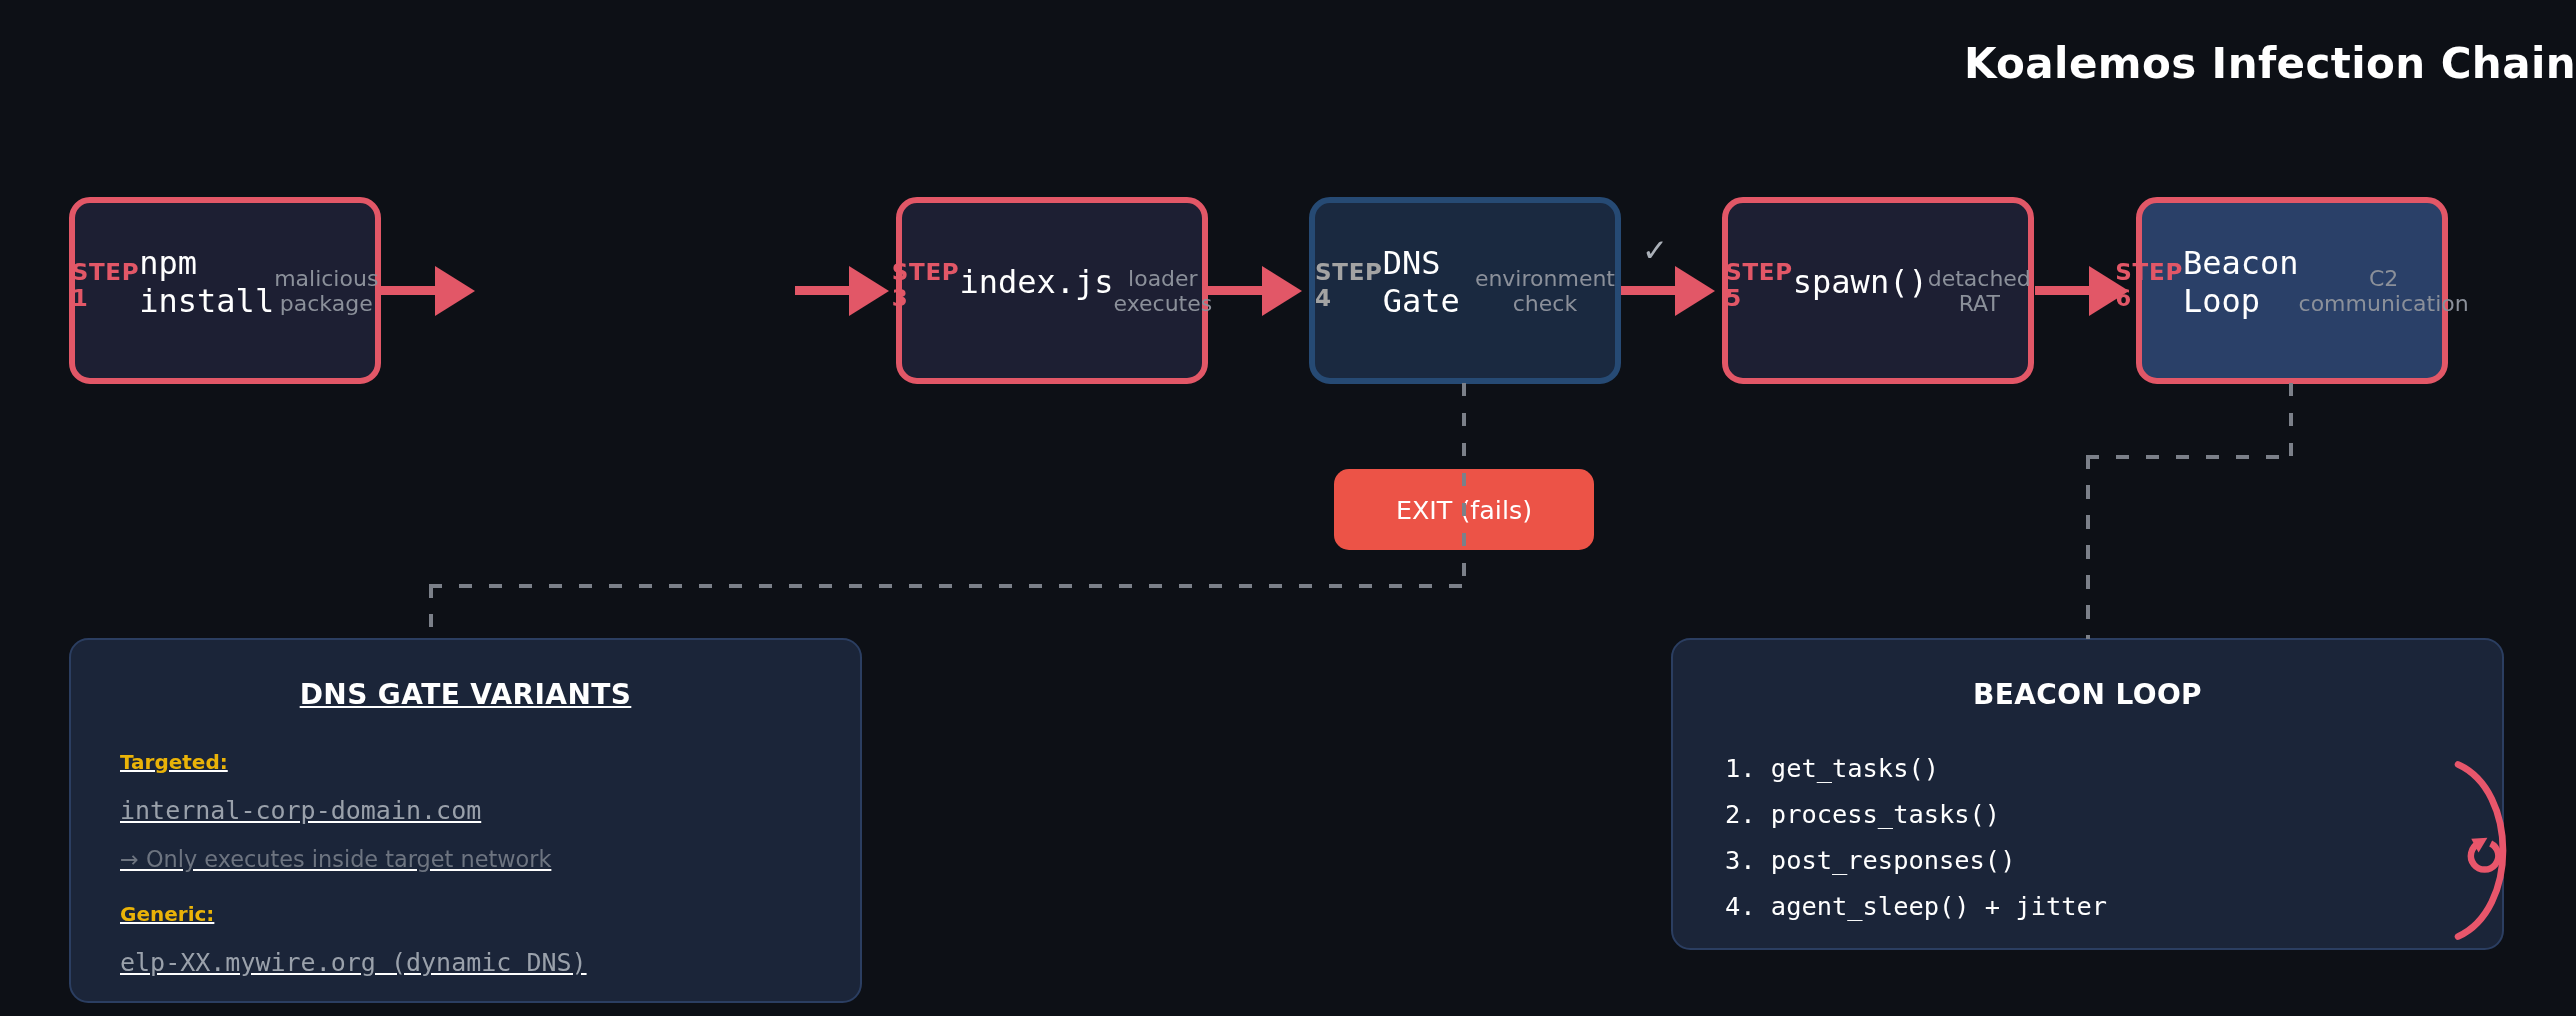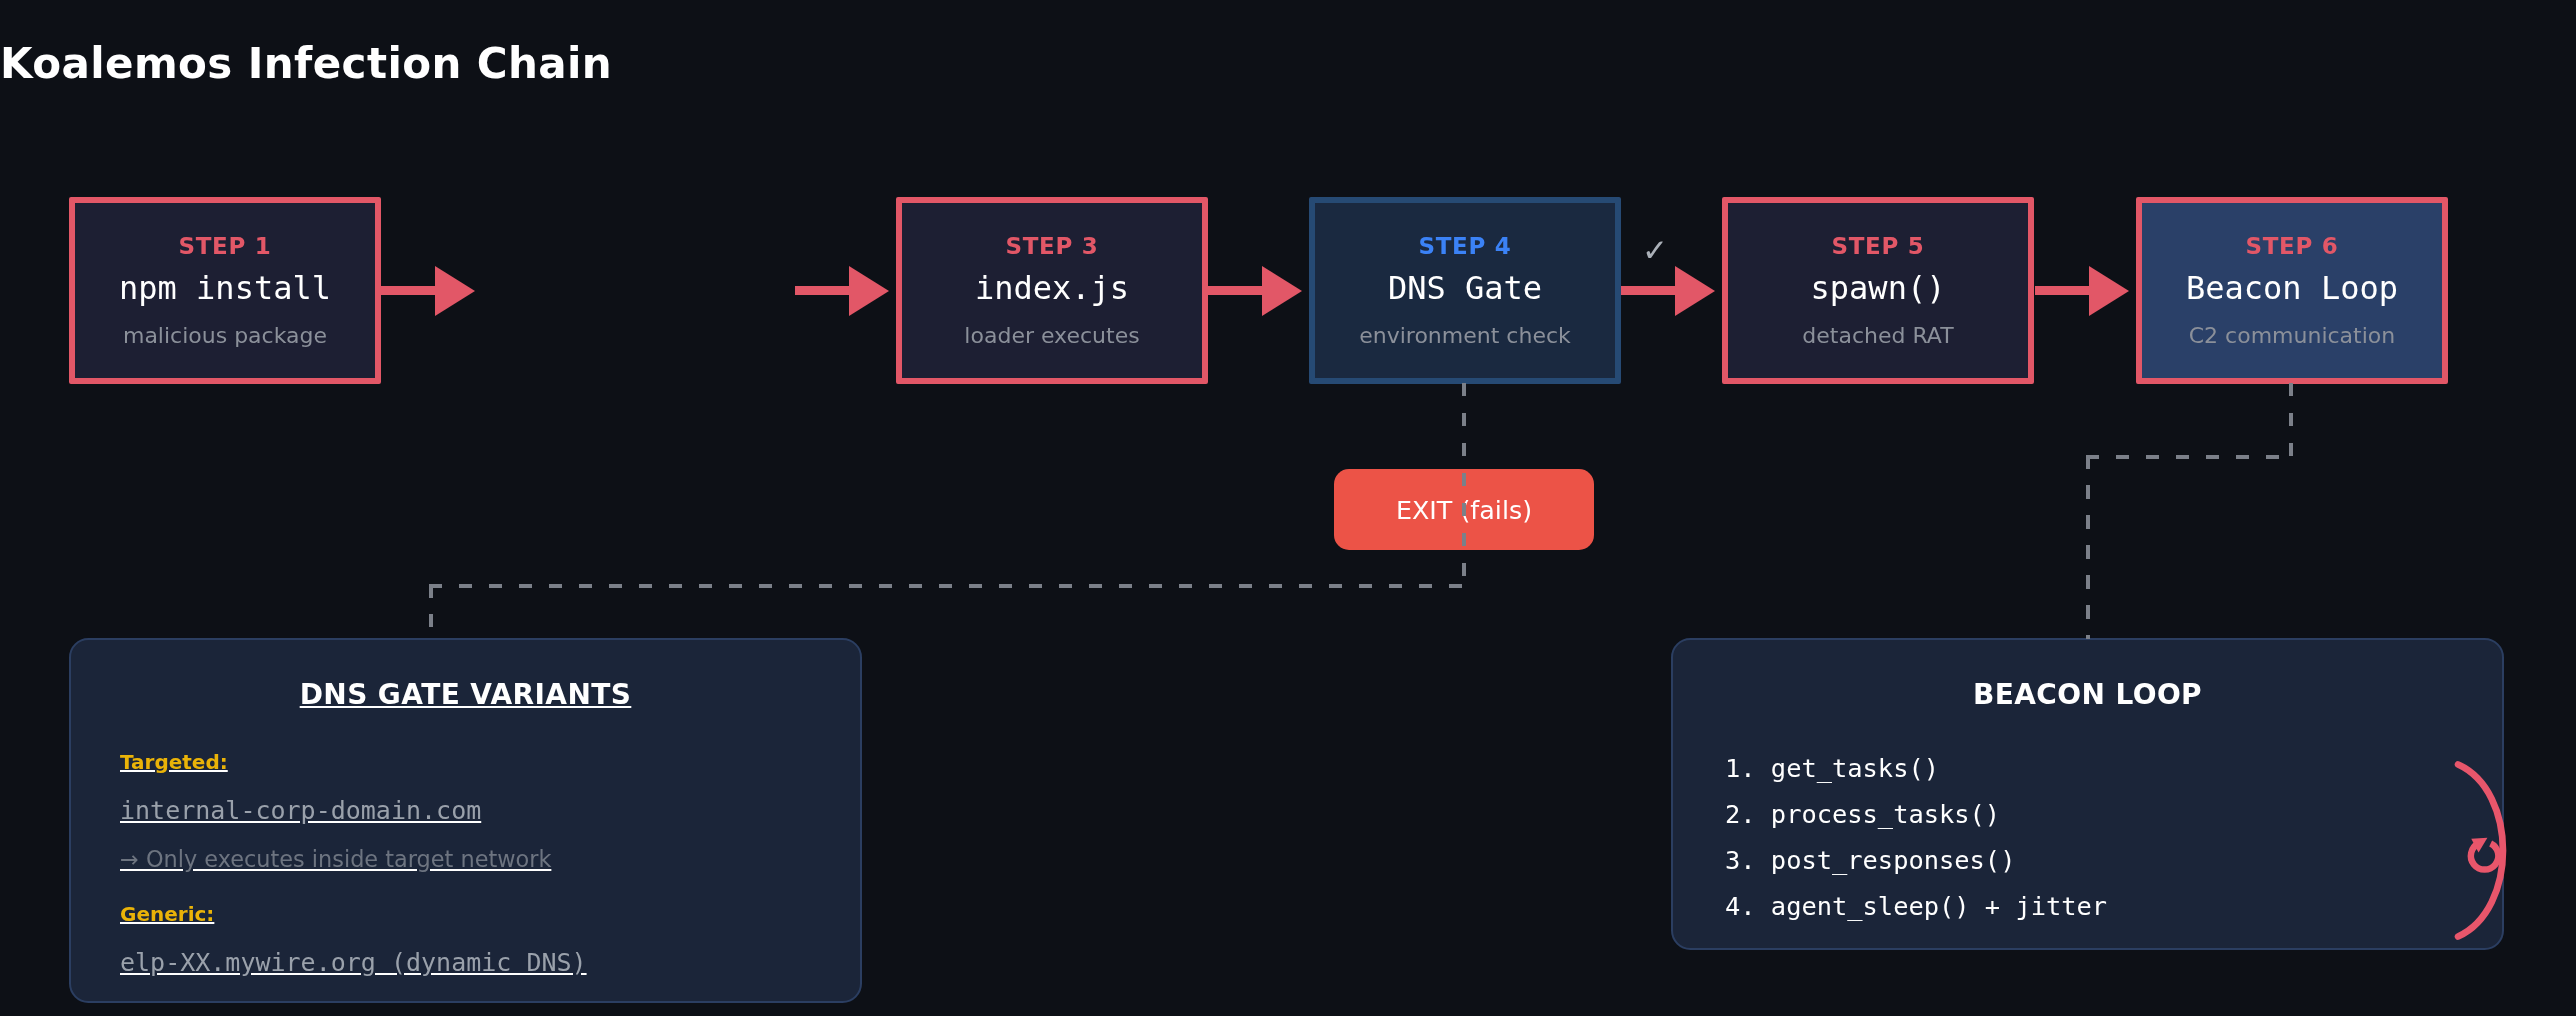--- a/index.html
+++ b/index.html
@@ -5,34 +5,34 @@
   html,body{margin:0;padding:0;background:#0d1016;}
   #canvas{
     position:relative;
     width:2576px;height:1017px;
     background:#0d1016;
     font-family:"DejaVu Sans","Liberation Sans",sans-serif;
     overflow:hidden;
   }
   .title{
     position:absolute;top:39px;left:0;width:100%;
-    text-align:left;color:#ffffff;
+    text-align:right;color:#ffffff;
     font-size:42px;font-weight:700;letter-spacing:0.4px;
   }
   
   .step{
     position:absolute;top:197px;width:312px;height:187px;
-    box-sizing:border-box;border:6px solid #e25767;border-radius:2px;
+    box-sizing:border-box;border:6px solid #e25767;border-radius:21px;
     background:#1d1f33;
-    display:flex;flex-direction:column;align-items:center;justify-content:center;
+    display:flex;flex-direction:row;align-items:center;justify-content:center;
   }
   .step--gate{border-color:#264a74;background:#1a2940;}
   .step--beacon{border-color:#e25767;background:#2a4068;}
   .step-label{font-size:23px;font-weight:700;color:#e25767;letter-spacing:0.7px;margin-bottom:10.5px;}
-  .step--gate .step-label{color:#3b82f6;}
+  .step--gate .step-label{color:#a3a3a3;}
   .step-name{font-family:"DejaVu Sans Mono","Liberation Mono",monospace;font-size:32px;color:#ffffff;margin-bottom:16.4px;}
   .step-desc{font-size:22px;color:#8b909a;text-align:center;}
   .s0{left:69px}.s1{left:482px}.s2{left:896px}.s3{left:1309px}.s4{left:1722px}.s5{left:2136px}
   
   .arrow{
     position:absolute;top:197px;height:187px;width:101px;
     display:flex;align-items:center;
   }
   .a0{left:381px}.a1{left:795px}.a2{left:1208px}.a3{left:1621px}.a4{left:2035px}
   .arrow-tail{width:54px;height:8.2px;background:#e25767;}

